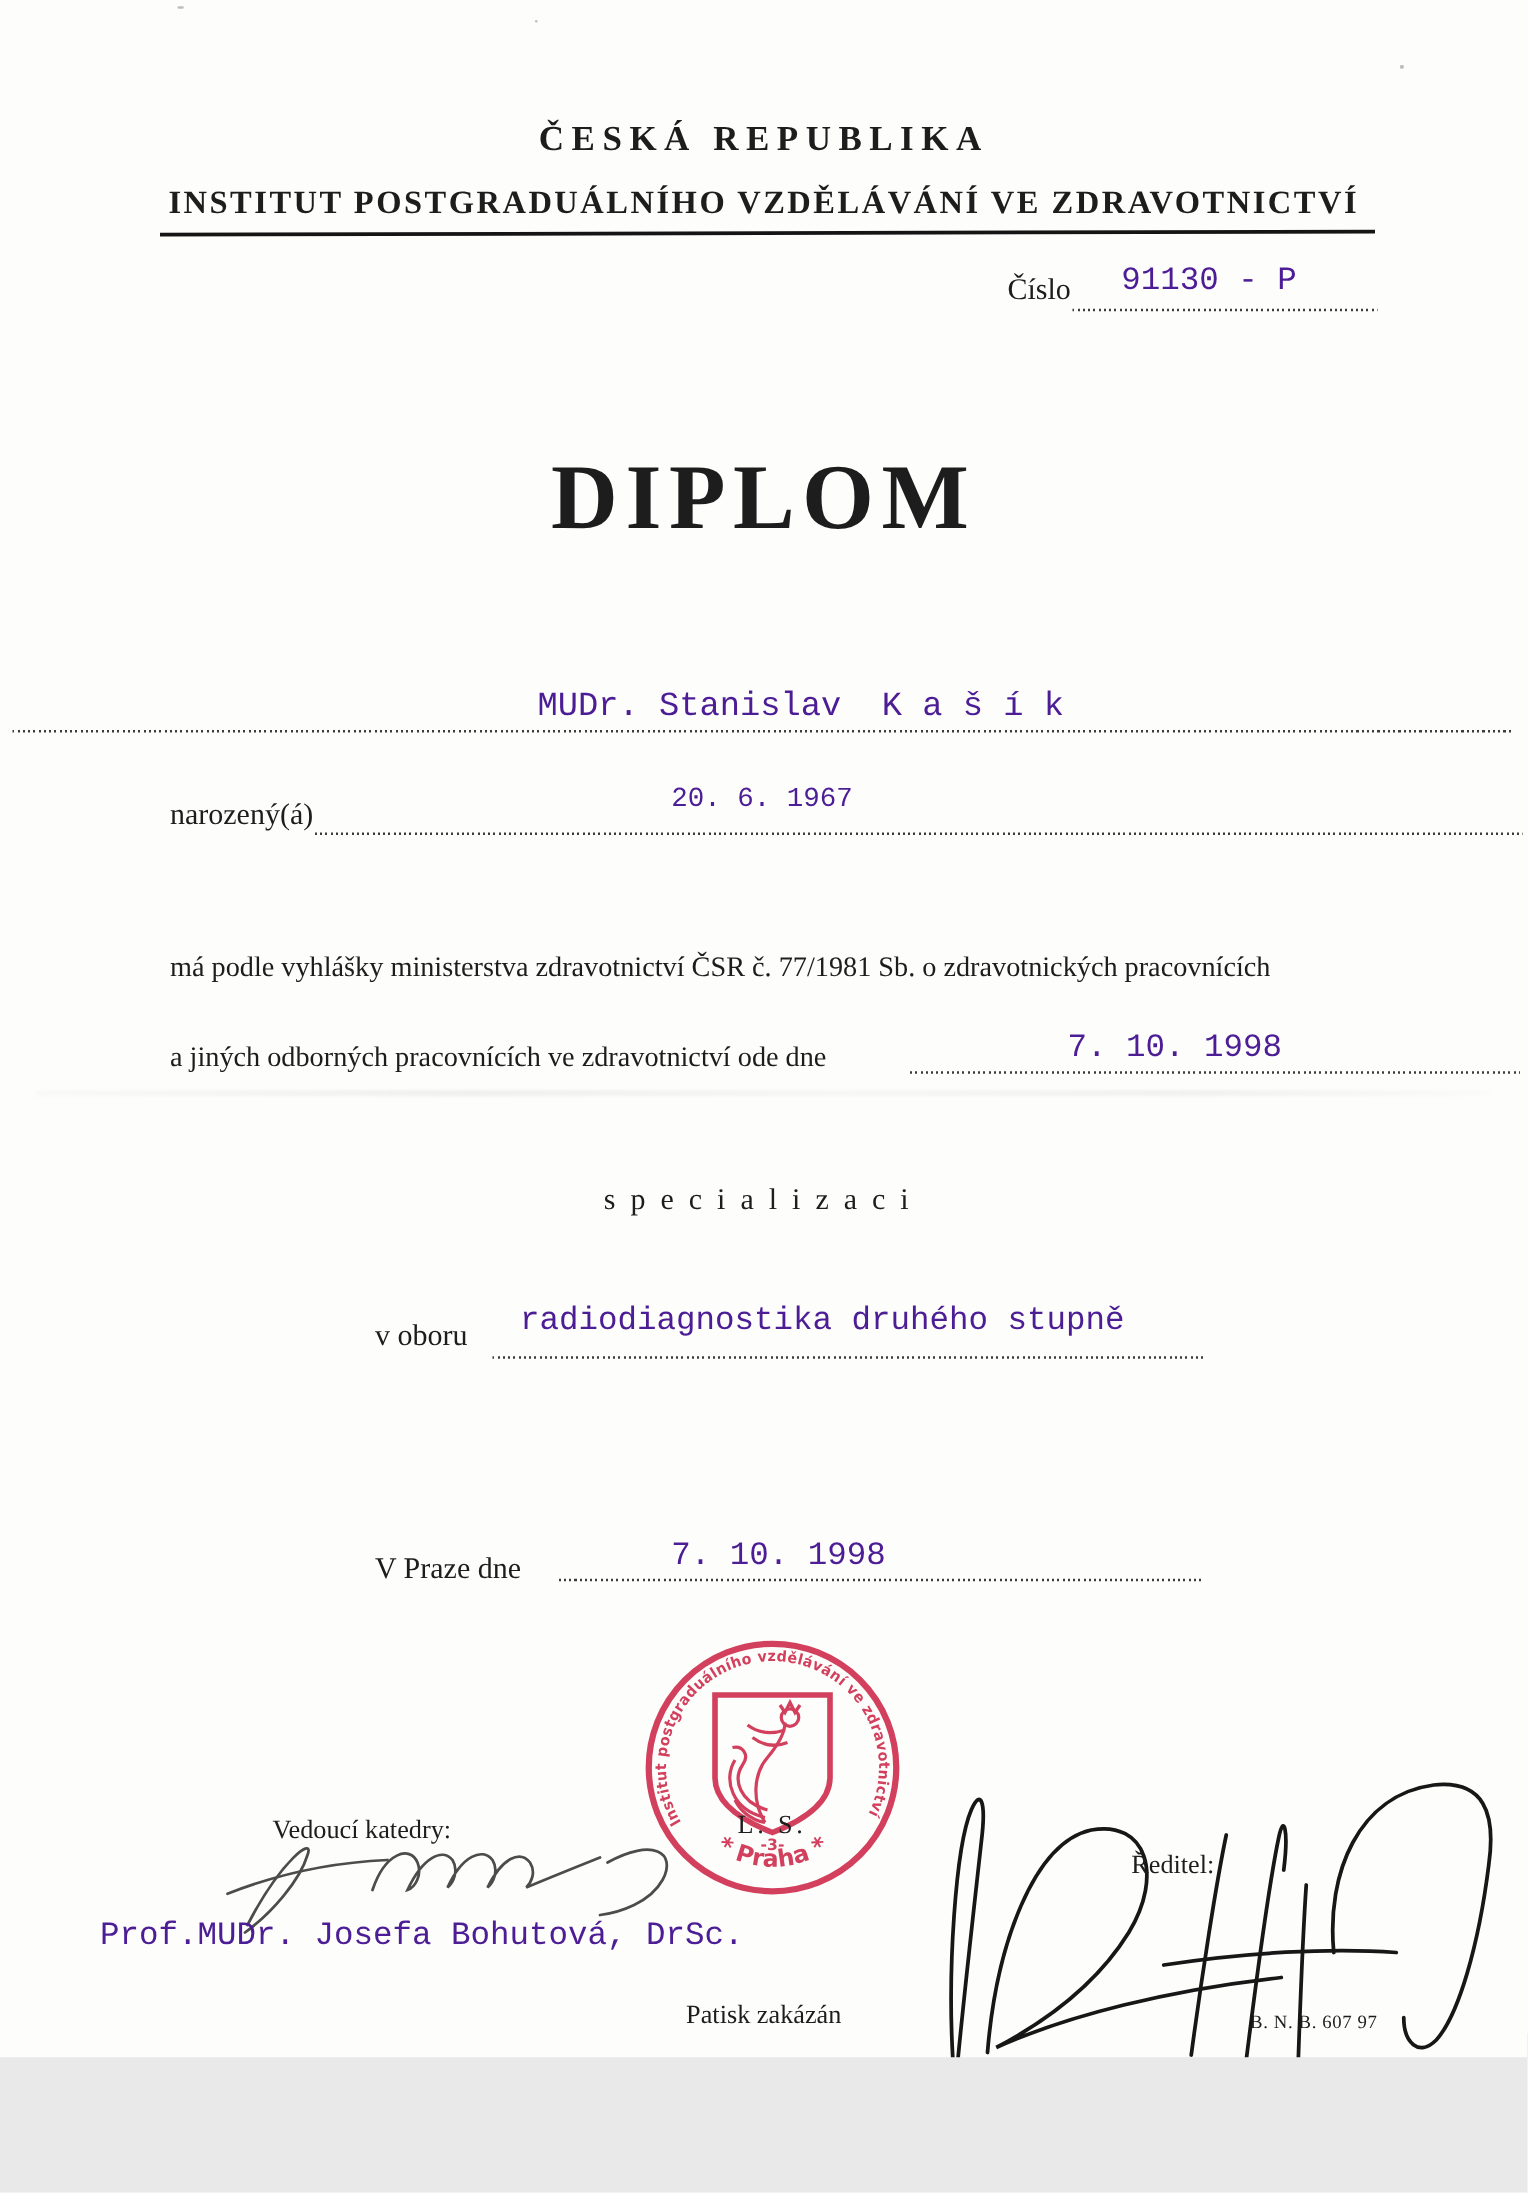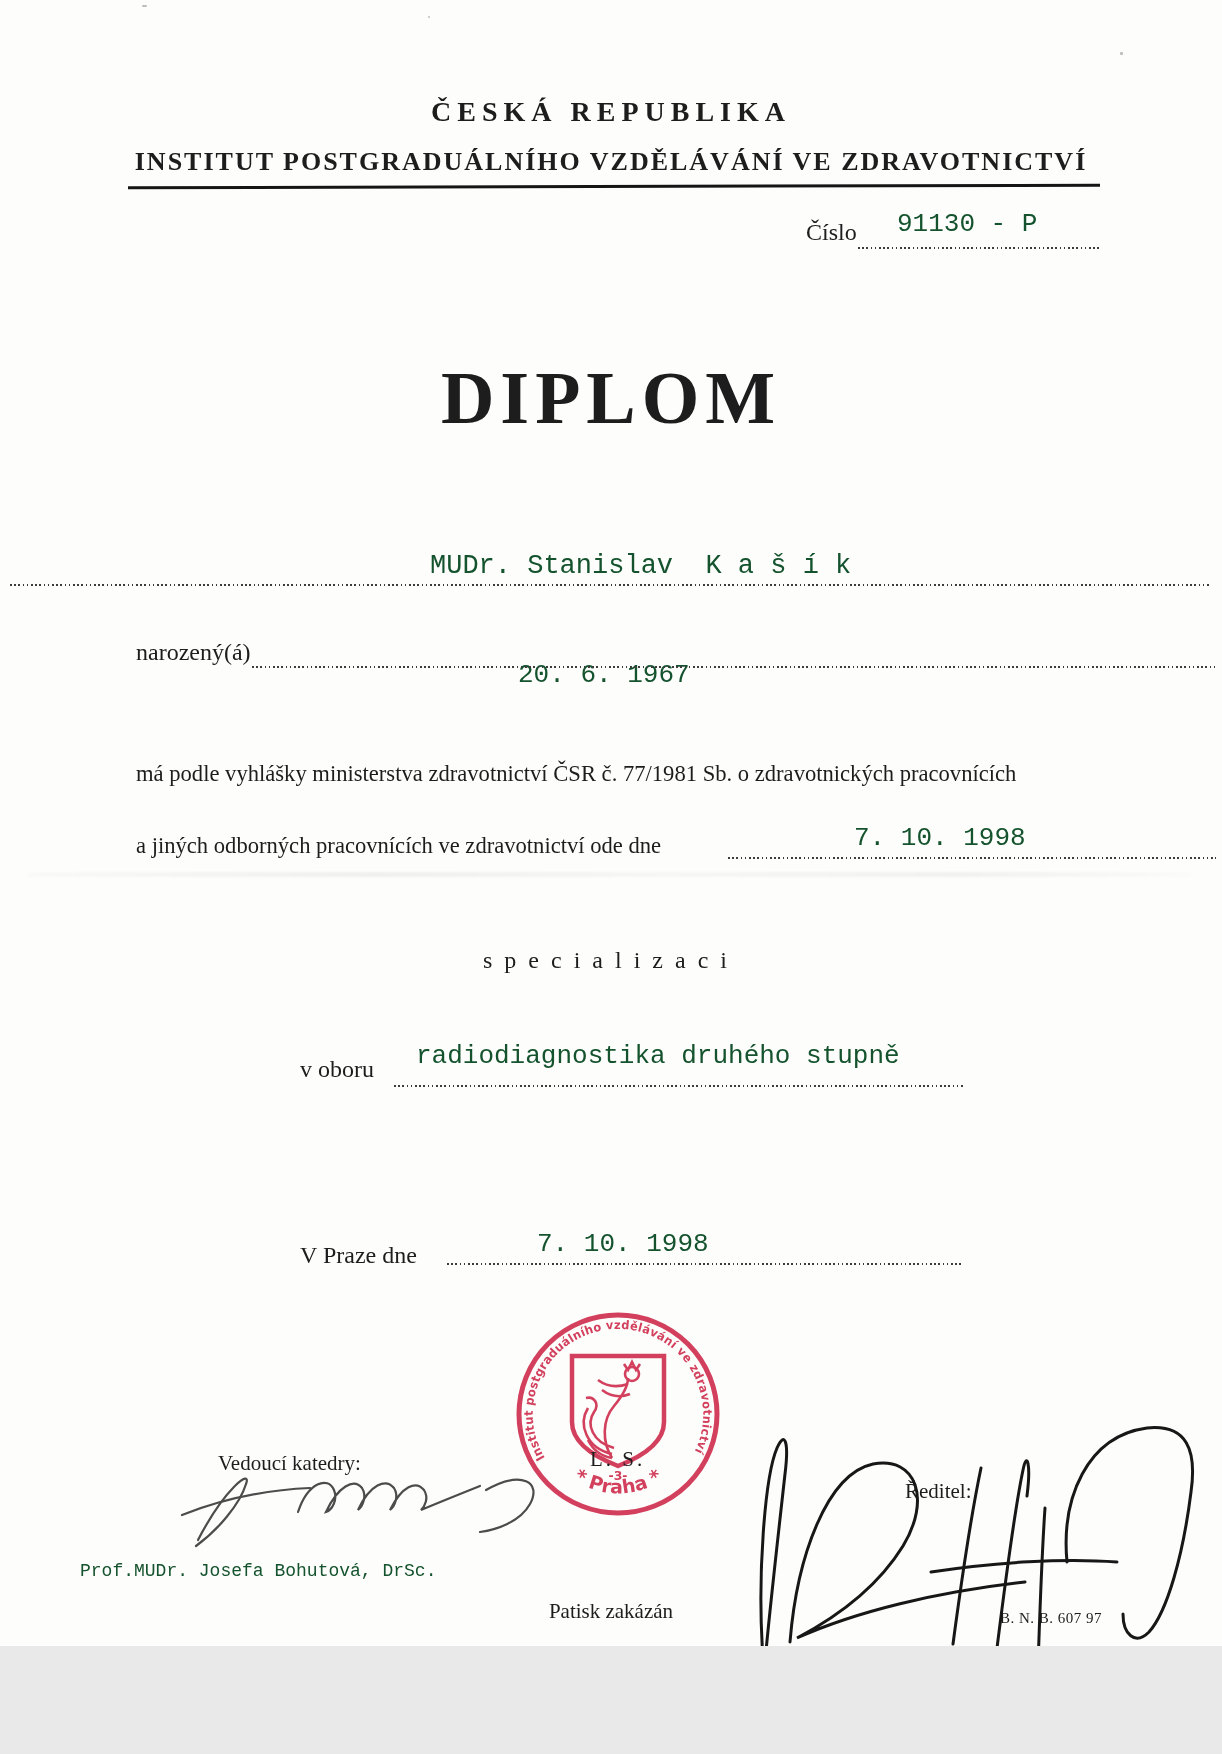--- a/index.html
+++ b/index.html
@@ -5,57 +5,57 @@
   :root { --stamp-color:#cf3150; --ink:#1c1c1c; }
   html,body { margin:0; padding:0; background:#e9e9e9; }
   .page {
     position:relative; width:1222px; height:1646px; margin:0 auto;
     background:#fdfdfc; overflow:hidden;
     font-family:"Liberation Serif", serif; color:var(--ink);
   }
   .abs { position:absolute; }
   .center { left:0; right:0; text-align:center; }
   .serif { font-family:"Liberation Serif", serif; color:#1d1d1d; }
-  .mono  { font-family:"Liberation Mono", monospace; color:#14532d; white-space:pre; }
+  .mono  { font-family:"Liberation Mono", monospace; color:#4c1d95; white-space:pre; }
   .dotline {
     height:2px;
     background:repeating-linear-gradient(to right, #3c3c3c 0 1.6px, transparent 1.6px 4.2px);
   }
   .country { top:96px; font-size:28px; letter-spacing:6px; font-weight:600; }
   .institution { top:147px; font-size:26px; font-weight:700; letter-spacing:2px; }
   .header-rule { top:185px; left:128px; width:972px; height:3px; background:#151515; transform:rotate(-0.15deg); }
   .cislo-label { top:219px; left:806px; font-size:24px; }
   .cislo-value { top:209px; left:897px; font-size:26px; }
   .cislo-dotline { top:247px; left:858px; width:244px; }
   .diplom { top:356px; font-size:74px; font-weight:700; letter-spacing:6px; }
   .name-value { top:551px; left:430px; font-size:27px; }
   .name-dotline { top:584px; left:10px; width:1200px; }
   .born-label { top:639px; left:136px; font-size:24px; }
-  .born-value { top:627px; left:518px; font-size:26px;margin-top:33px; }
+  .born-value { top:627px; left:537px; font-size:22px; }
   .born-dotline { top:666px; left:252px; width:966px; }
   .body-line1 { top:761px; left:136px; font-size:22.6px; white-space:nowrap; }
   .body-line2 { top:833px; left:136px; font-size:22.6px; white-space:nowrap; }
   .eff-date { top:823px; left:854px; font-size:26px; }
   .eff-dotline { top:857px; left:728px; width:488px; }
   .scan-band { top:872px; left:28px; width:1164px; height:5px;
     background:linear-gradient(90deg, rgba(0,0,0,0.03), rgba(0,0,0,0.10) 30%, rgba(0,0,0,0.05) 55%, rgba(0,0,0,0.09) 80%, rgba(0,0,0,0.02));
     filter:blur(1.2px); opacity:.55; }
   .specializaci { top:947px; font-size:24px; letter-spacing:12px; }
   .field-label { top:1056px; left:300px; font-size:24px; }
   .field-value { top:1041px; left:416px; font-size:26px; }
   .field-dotline { top:1085px; left:394px; width:570px; }
   .place-label { top:1242px; left:300px; font-size:24px; }
   .place-value { top:1229px; left:537px; font-size:26px; }
   .place-dotline { top:1263px; left:447px; width:516px; }
   .stamp-svg { top:1308px; left:512px; width:212px; height:212px; opacity:.92; }
   .stamp-stroke { stroke:var(--stamp-color); fill:none; }
   .stamp-text { fill:var(--stamp-color); font-family:"DejaVu Sans", sans-serif; font-weight:bold; }
   .ls-mark { top:1447px; left:590px; font-size:21px; letter-spacing:3px; z-index:6; }
   .head-label { top:1451px; left:218px; font-size:21px; z-index:5; }
-  .head-name { top:1533px; left:80px; font-size:18px; z-index:5;margin-top:28px; }
+  .head-name { top:1533px; left:80px; font-size:26px; z-index:5; }
   .director-label { top:1451px; left:905px; font-size:21px; z-index:5;margin-top:28px; }
   .director-name { top:1535px; left:775px; font-size:26px; z-index:5; }
   .sig-svg { z-index:4; }
   .sig1 { top:1460px; left:170px; width:410px; height:100px; }
   .sig2 { top:1416px; left:735px; width:478px; height:300px; }
   .sig-stroke1 { stroke:#4c4c4c; stroke-width:2.2; fill:none; stroke-linecap:round; }
   .sig-stroke2 { stroke:#171717; stroke-width:3; fill:none; stroke-linecap:round; }
   .no-reprint { top:1599px; font-size:21px; }
   .code-left { top:1653px; left:130px; font-size:15px; font-weight:600; letter-spacing:0.5px; }
   .code-right { top:1610px; left:1000px; font-size:15px; letter-spacing:0.5px; }

